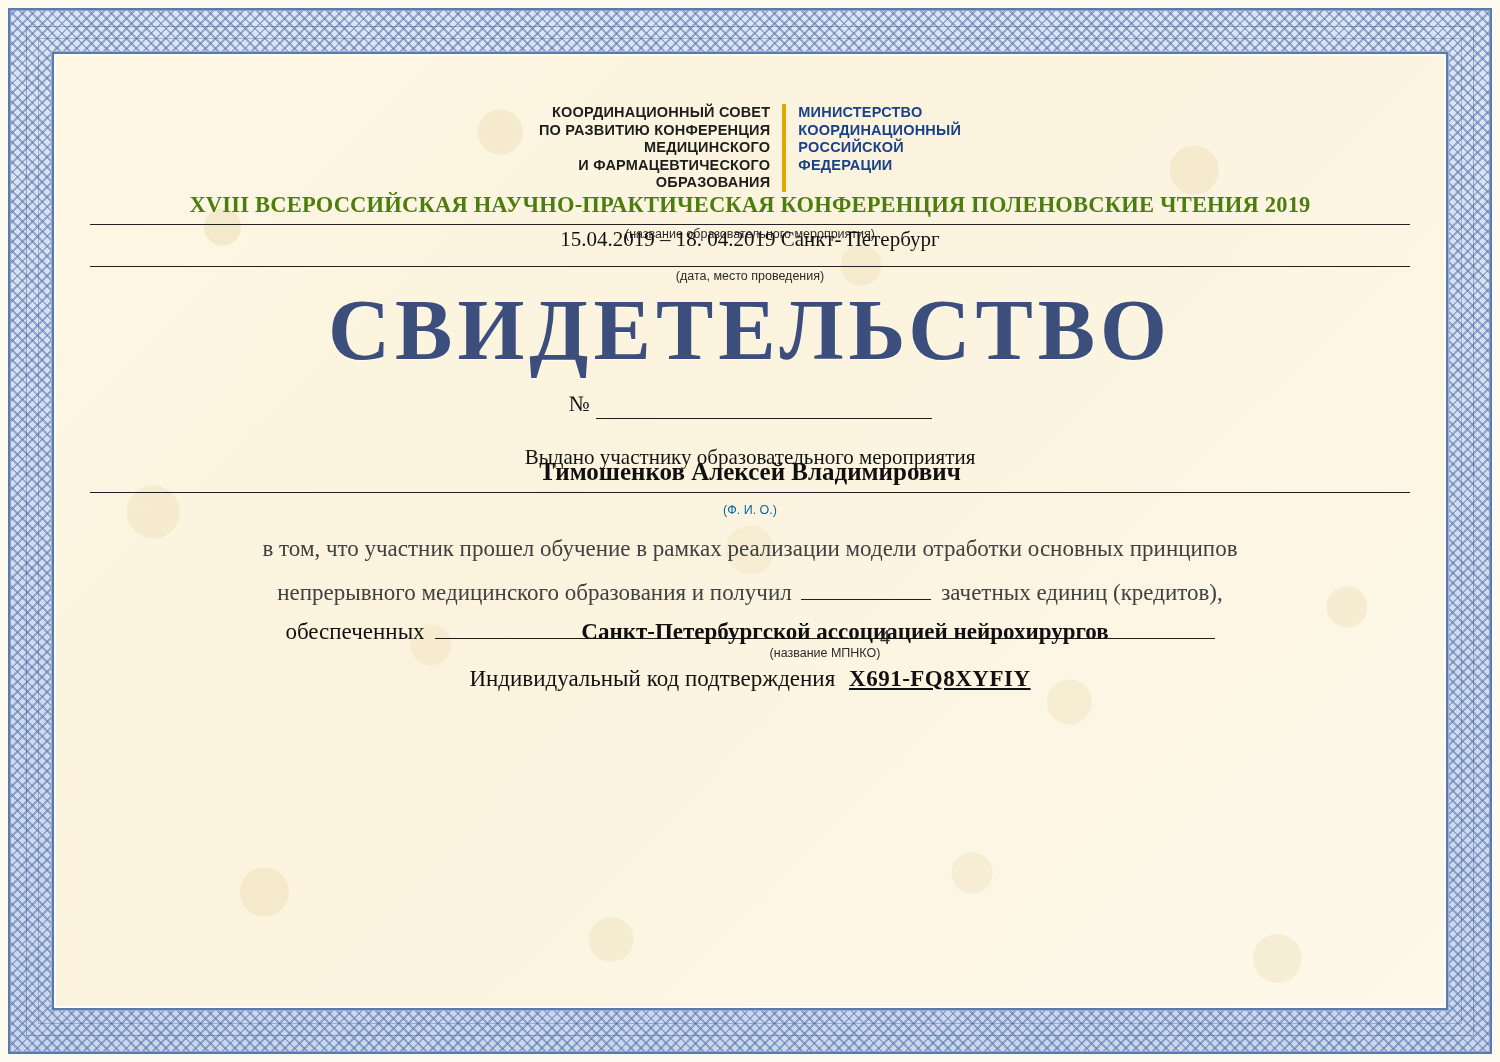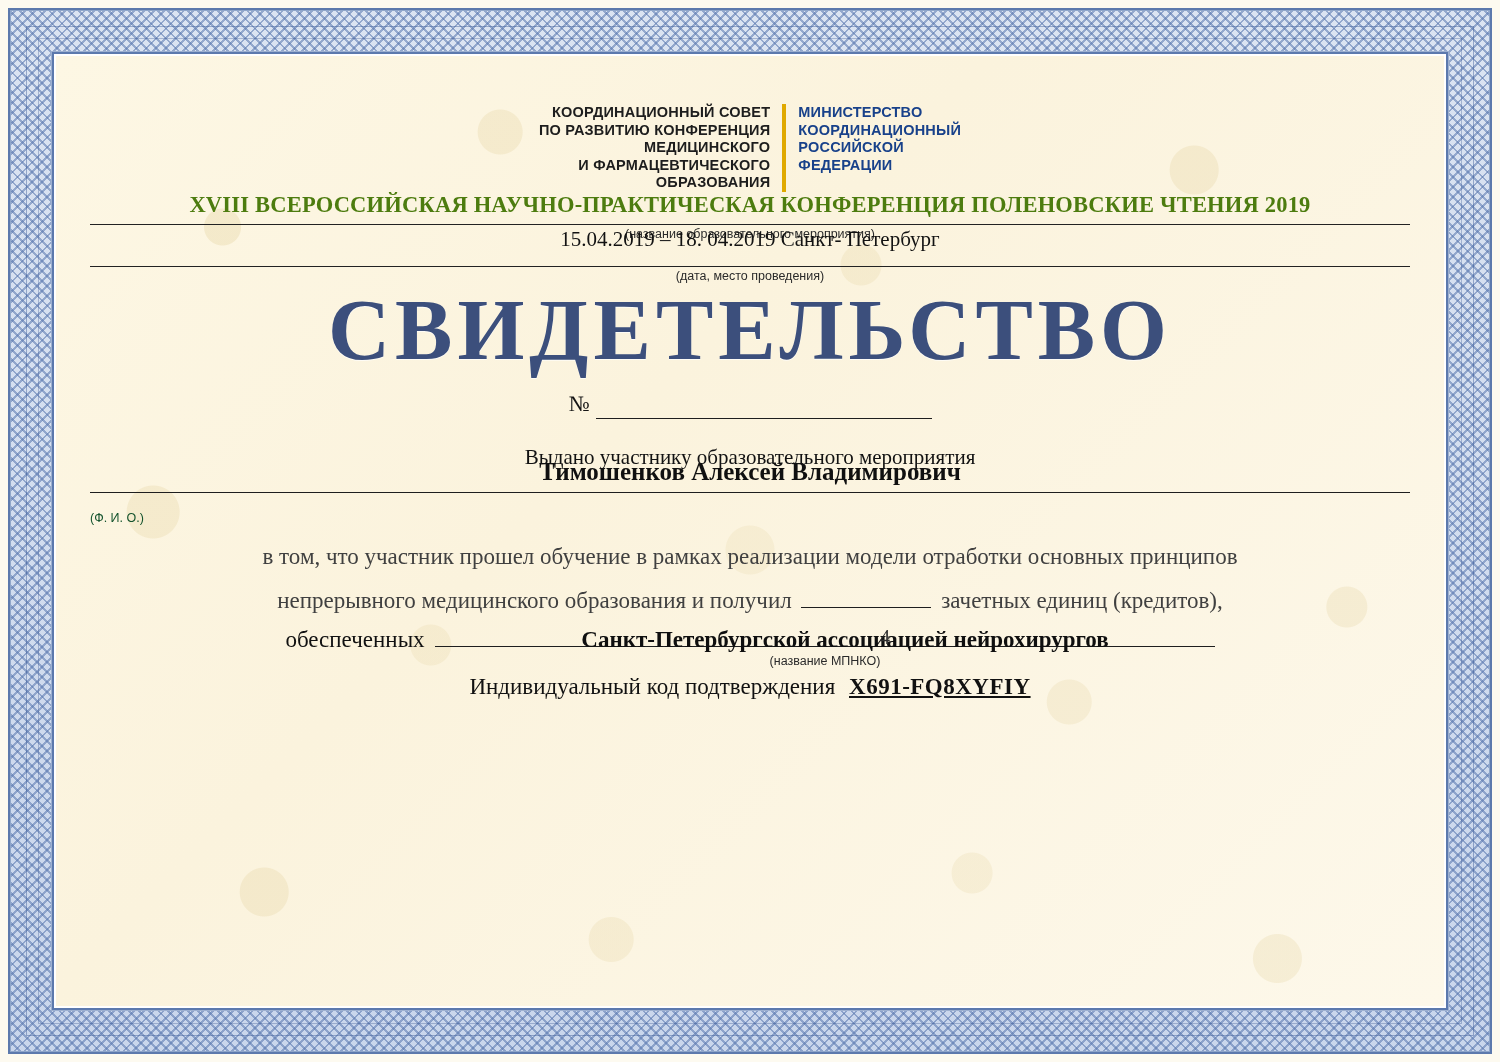--- a/index.html
+++ b/index.html
@@ -190,24 +190,24 @@
     color: #101010;
     margin-top: -12px;
     position: relative;
     z-index: 2;
   }
   .fio-rule {
     border-bottom: 1.6px solid #1e1e1e;
     margin-top: 6px;
   }
   .fio-caption {
-    text-align: left;
+    text-align: center;
     font-size: 12.5px;
-    margin-top: 18px;
-    color: #14532d;
+    margin-top: 10px;
+    color: #0369a1;
   }
 
   .body-text {
     font-family: "Liberation Serif", serif;
     font-size: 23px;
     line-height: 44px;
     color: #404040;
     margin-top: 10px;
     text-align: center;
   }

